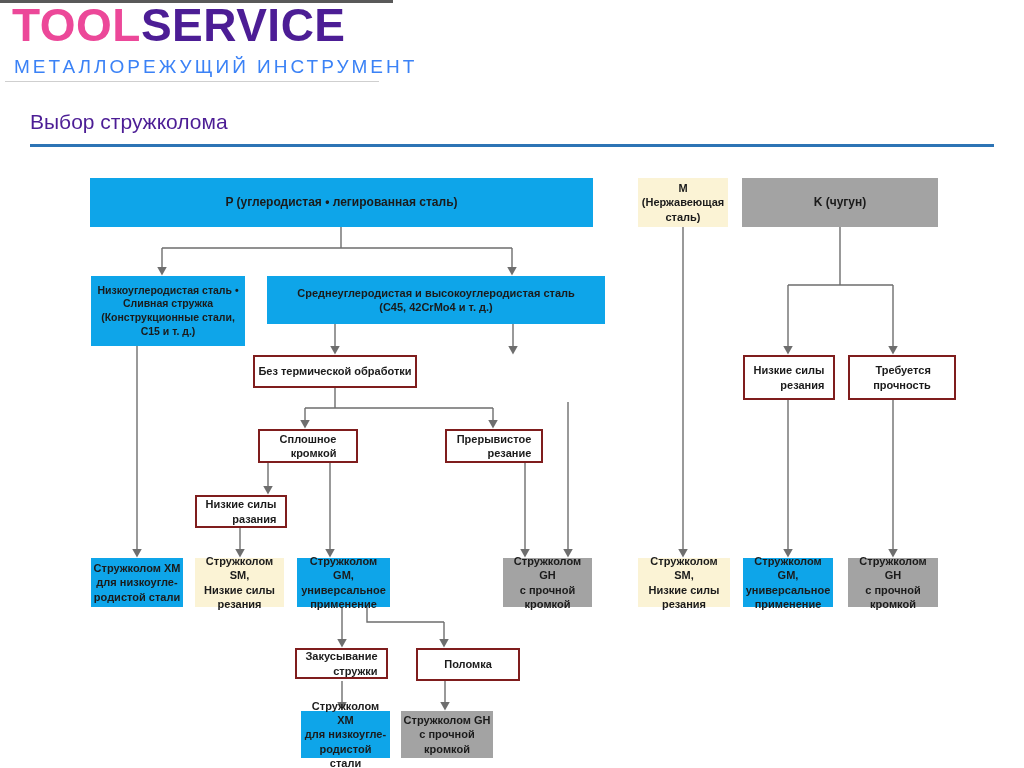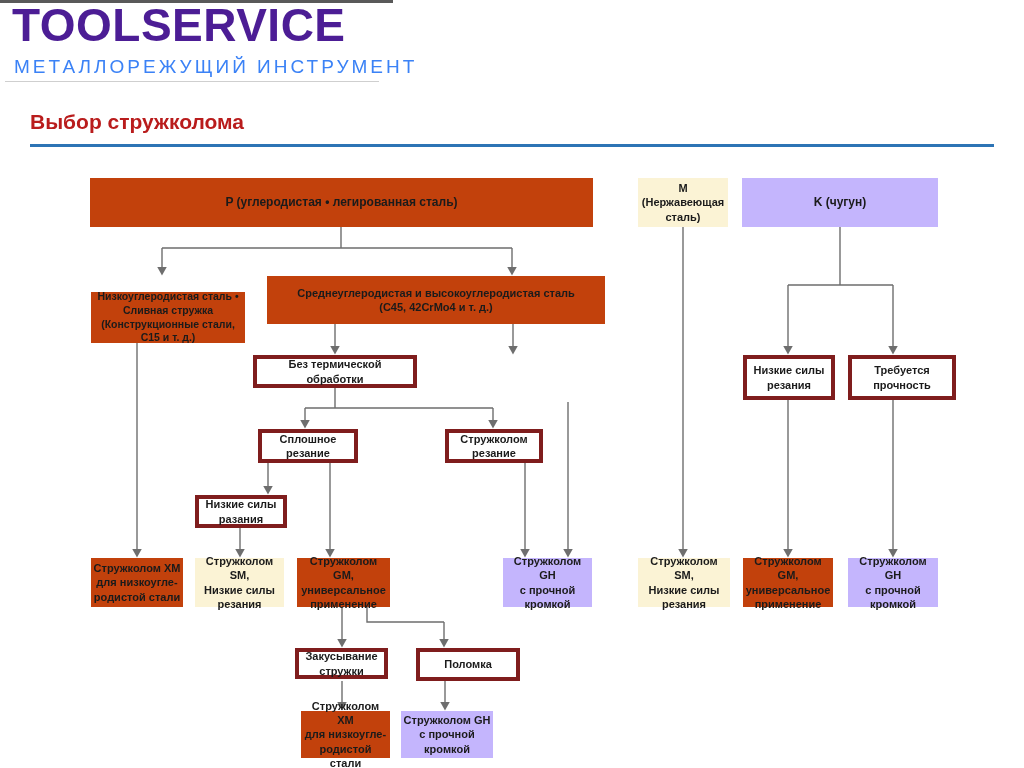--- a/index.html
+++ b/index.html
@@ -6,39 +6,39 @@
   .slide{
     position:relative;
     width:1024px;height:768px;
     background:#ffffff;
     font-family:"Liberation Sans",sans-serif;
     overflow:hidden;
   }
   
   .top-strip{position:absolute;left:0;top:0;width:393px;height:3px;background:#3c3c3c;opacity:.85;}
   .logo{position:absolute;left:12px;top:2px;font-size:46px;font-weight:bold;letter-spacing:.5px;line-height:1;white-space:nowrap;}
-  .logo .p1{color:#4c1d95;}
+  .logo .p1{color:#ec4899;}
   .logo .p2{color:#4c1d95;}
   .logo-sub{position:absolute;left:14px;top:56px;font-size:19px;letter-spacing:3px;color:#3b82f6;white-space:nowrap;}
   .logo-rule{position:absolute;left:5px;top:81px;width:374px;height:1px;background:#cfcfcf;}
-  .page-title{position:absolute;left:30px;top:110px;font-size:21px;font-weight:bold;color:#b91c1c;}
+  .page-title{position:absolute;left:30px;top:110px;font-size:21px;font-weight:normal;color:#4c1d95;}
   .title-rule{position:absolute;left:30px;top:144px;width:964px;height:3px;background:#2d74b5;}
 
   
   .node{
     position:absolute;box-sizing:border-box;
     display:flex;align-items:center;justify-content:center;
     text-align:center;font-weight:bold;color:#1b1b1b;
     font-size:11px;line-height:1.3;white-space:pre-line;
     padding:2px;
   }
-  .blue{background:#c2410c;}
+  .blue{background:#0ea5e9;}
   .yellow{background:#fbf3d5;}
-  .pink{background:#c4b5fd;}
-  .white{background:#ffffff;border:4px solid #7f1d1d;}
+  .pink{background:#a3a3a3;}
+  .white{background:#ffffff;border:2px solid #7f1d1d;text-align:right;}
   .fs12{font-size:12px;}
   .fs10{font-size:10.5px;}
   .connectors{position:absolute;left:0;top:0;width:1024px;height:768px;pointer-events:none;}
 </style>
 </head>
 <body>
 
 <div class="slide">
 
   <div class="top-strip"></div>
@@ -86,36 +86,36 @@
       <path d="M445 681 V702" marker-end="url(#arrow)"></path>
     </g>
   </svg>
 
   <div class="node blue fs12" style="left:90px;top:178px;width:503px;height:49px;">P (углеродистая • легированная сталь)</div>
   <div class="node yellow" style="left:638px;top:178px;width:90px;height:49px;">M
 (Нержавеющая
 сталь)</div>
   <div class="node pink fs12" style="left:742px;top:178px;width:196px;height:49px;">K (чугун)</div>
 
-  <div class="node blue fs10" style="left:91px;top:292px;width:154px;height:51px;">Низкоуглеродистая сталь •
+  <div class="node blue fs10" style="left:91px;top:276px;width:154px;height:70px;">Низкоуглеродистая сталь •
 Сливная стружка
 (Конструкционные стали,
 С15 и т. д.)</div>
   <div class="node blue" style="left:255px;top:276px;width:338px;height:48px;margin-left:12px;">Среднеуглеродистая и высокоуглеродистая сталь
 (С45, 42CrMo4 и т. д.)</div>
 
   <div class="node white" style="left:253px;top:355px;width:164px;height:33px;">Без термической обработки</div>
   <div class="node white" style="left:743px;top:355px;width:92px;height:45px;">Низкие силы
 резания</div>
   <div class="node white" style="left:848px;top:355px;width:108px;height:45px;">Требуется
 прочность</div>
 
   <div class="node white" style="left:258px;top:429px;width:100px;height:34px;">Сплошное
-резание</div>
-  <div class="node white" style="left:445px;top:429px;width:98px;height:34px;">Стружколом
+кромкой</div>
+  <div class="node white" style="left:445px;top:429px;width:98px;height:34px;">Прерывистое
 резание</div>
 
   <div class="node white" style="left:195px;top:495px;width:92px;height:33px;">Низкие силы
 разания</div>
 
   <div class="node blue" style="left:91px;top:558px;width:92px;height:49px;">Стружколом XM
 для низкоугле-
 родистой стали</div>
   <div class="node yellow" style="left:195px;top:558px;width:89px;height:49px;">Стружколом SM,
 Низкие силы

